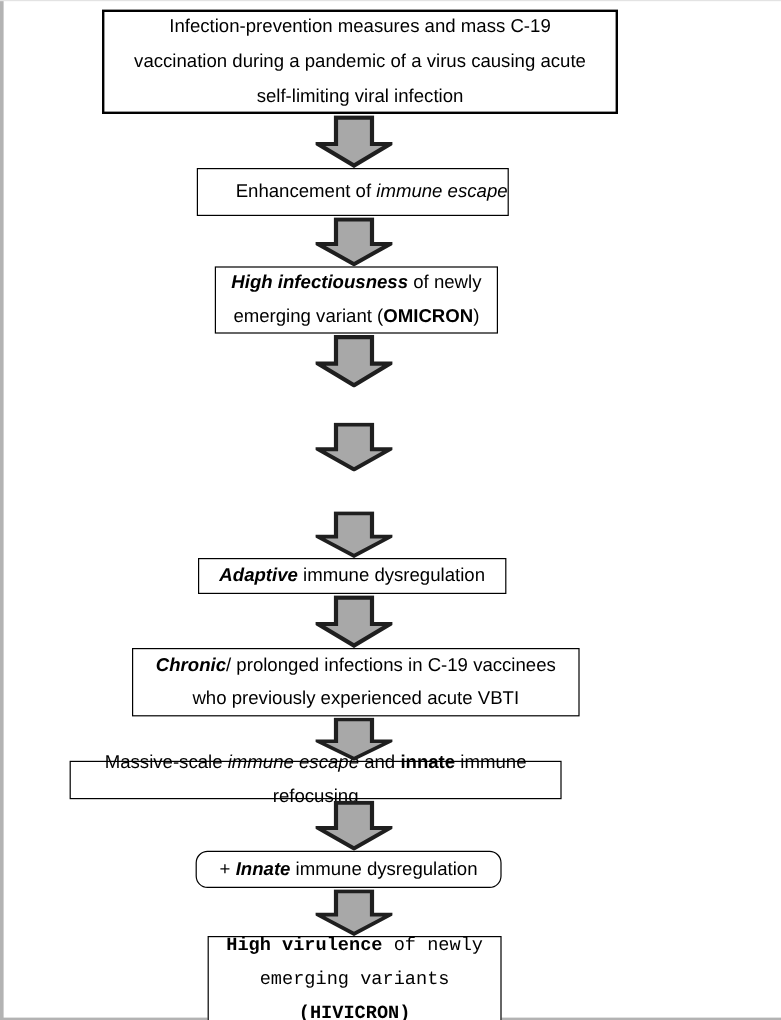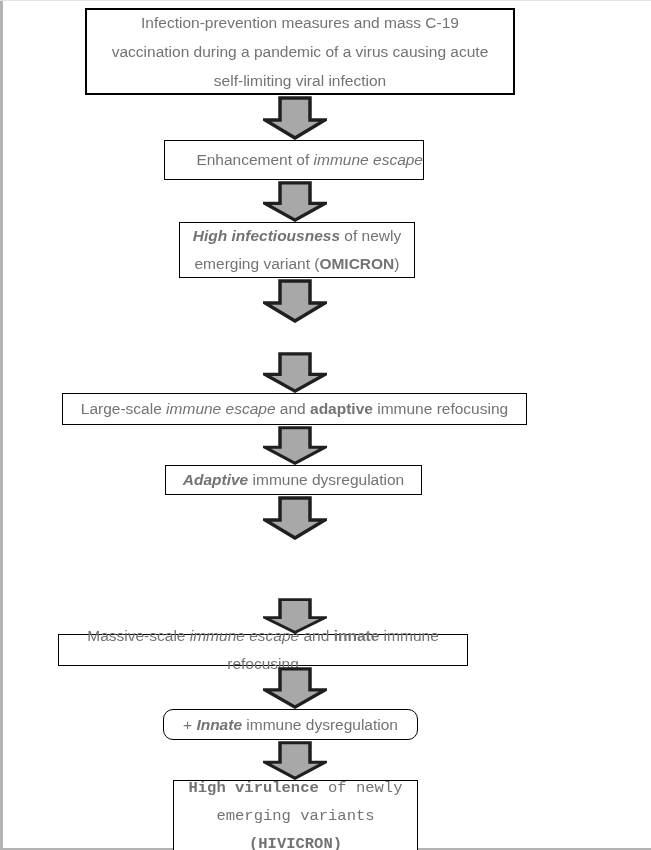--- a/index.html
+++ b/index.html
@@ -2,21 +2,21 @@
 <html><head>
 <meta charset="utf-8">
 <style>
   html,body{margin:0;padding:0;background:#ffffff;}
   #page{
     position:relative;
     width:651px;height:850px;
     background:#ffffff;
     overflow:hidden;
     font-family:"Liberation Sans","DejaVu Sans",sans-serif;
-    color:#737373;
+    color:#000000;
   }
   
   .edge{position:absolute;background:#b3b3b3;}
   .edge-left{left:0;top:0;width:3px;height:850px;}
   .edge-bottom{left:0;bottom:0;width:651px;height:2px;}
   .edge-top{left:0;top:0;width:651px;height:1px;background:#e3e3e3;}
 
   .node{
     position:absolute;
     box-sizing:border-box;
@@ -65,22 +65,23 @@
   <div class="edge edge-left"></div>
   <div class="edge edge-bottom"></div>
   <div class="edge edge-top"></div>
 
   <div class="node n1"><span><span class="r-n">Infection-prevention measures and mass C-19
 vaccination during a pandemic of a virus causing acute
 self-limiting viral infection</span></span></div>
   <div class="node n2"><span><span class="r-n">Enhancement of </span><span class="r-i">immune escape</span></span></div>
   <div class="node n3"><span><span class="r-bi">High infectiousness</span><span class="r-n"> of newly
 emerging variant (</span><span class="r-b">OMICRON</span><span class="r-n">)</span></span></div>
-  <div class="node n5"><span><span class="r-n">Large-scale </span><span class="r-i">immune escape</span><span class="r-n"> and </span><span class="r-b">adaptive</span><span class="r-n"> immune refocusing</span></span></div>
   <div class="node n6"><span><span class="r-bi">Adaptive</span><span class="r-n"> immune dysregulation</span></span></div>
+  <div class="node n7"><span><span class="r-bi">Chronic</span><span class="r-n">/ prolonged infections in C-19 vaccinees
+who previously experienced acute VBTI</span></span></div>
   <div class="node n8"><span><span class="r-n">Massive-scale </span><span class="r-i">immune escape</span><span class="r-n"> and </span><span class="r-b">innate</span><span class="r-n"> immune refocusing</span></span></div>
   <div class="node n9"><span><span class="r-n">+ </span><span class="r-bi">Innate</span><span class="r-n"> immune dysregulation</span></span></div>
   <div class="node n10"><span><span class="r-b">High virulence</span><span class="r-n"> of newly
 emerging variants </span><span class="r-b">(HIVICRON)</span></span></div>
 
   <span class="arrow a1">
       <svg viewBox="0 0 64 44" preserveAspectRatio="none">
         <polygon class="ap" points="17,2 47,2 47,24 62,24 32,42 2,24 17,24" fill="#a8a8a8" stroke="#1f1f1f" stroke-width="3.5" stroke-linejoin="miter"></polygon>
       </svg>
     </span>

